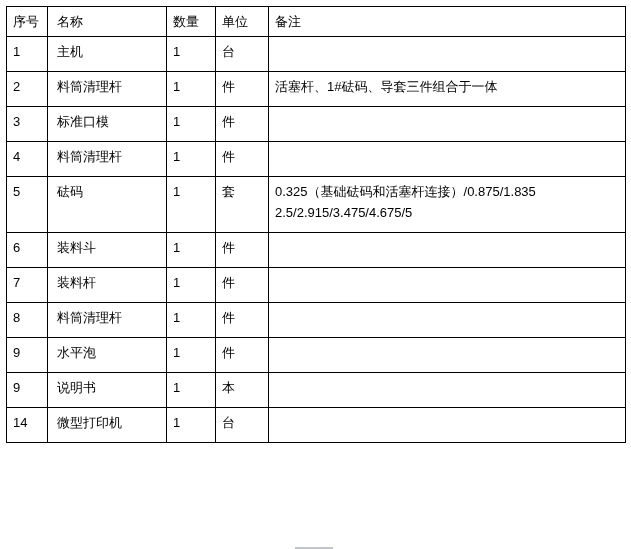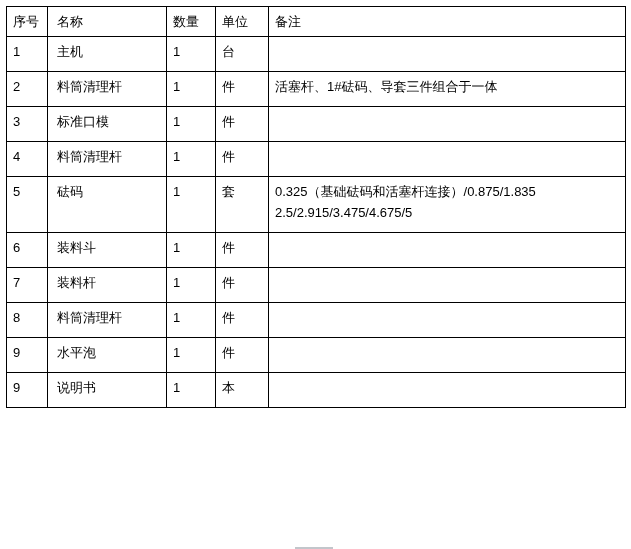--- a/index.html
+++ b/index.html
@@ -125,16 +125,23 @@
       <td class="col-unit">件</td>
       <td class="col-remark"></td>
     </tr>
     <tr>
       <td class="col-no">9</td>
       <td class="col-name">说明书</td>
       <td class="col-qty">1</td>
       <td class="col-unit">本</td>
       <td class="col-remark"></td>
     </tr>
+    <tr>
+      <td class="col-no">14</td>
+      <td class="col-name">微型打印机</td>
+      <td class="col-qty">1</td>
+      <td class="col-unit">台</td>
+      <td class="col-remark"></td>
+    </tr>
   </tbody>
 </table>
 
 <div class="bottom-artifact"></div>
 
 </body></html>

